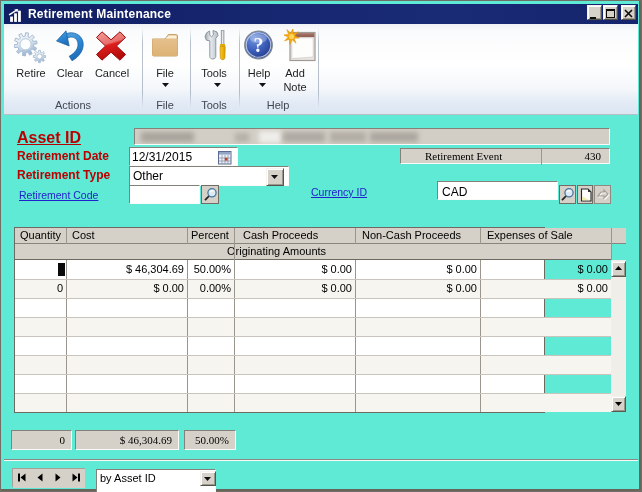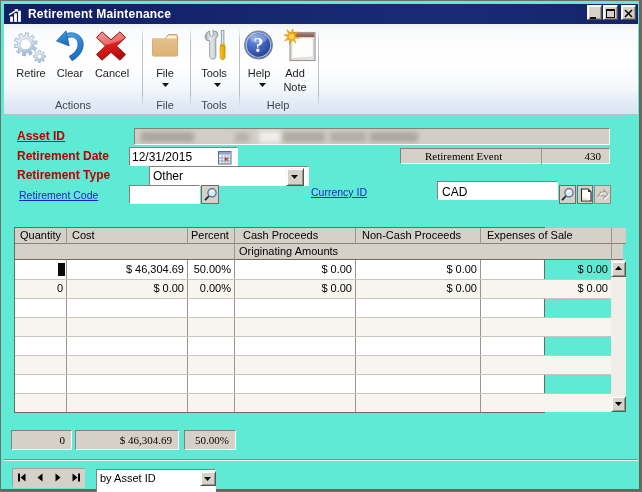--- a/index.html
+++ b/index.html
@@ -10,21 +10,21 @@
   #titlebar{left:3px;top:3px;width:634px;height:20px;background:linear-gradient(90deg,#101e63 0%,#16266f 40%,#1a2b76 70%,#14236b 100%);}
   #title-text{left:24px;top:3px;color:#fff;font-size:12px;font-weight:bold;letter-spacing:0.2px;}
   .tb-btn{box-sizing:border-box;top:2px;width:15px;height:15px;background:#d6d2c9;border:1px solid;border-color:#f5f4f0 #55534c #55534c #f5f4f0;box-shadow:inset 1px 1px 0 #fff, inset -1px -1px 0 #9b978e;}
   
   #ribbon{left:3px;top:23px;width:634px;height:90px;background:linear-gradient(#eef1f5 0%,#fafbfc 8%,#ffffff 45%,#f4f7fb 72%,#e2eaf5 88%,#dbe6f3 100%);border-bottom:1px solid #b9bfc7;}
   .rb-label{top:43px;font-size:11px;color:#1e1e1e;text-align:center;}
   .rb-arrow{top:59px;width:7px;height:4px;}
   .grp-label{top:75px;font-size:11px;color:#414750;text-align:center;}
   .sep{top:4px;width:1px;height:80px;background:linear-gradient(rgba(170,180,195,0),rgba(160,172,188,0.75) 18%,rgba(160,172,188,0.75) 82%,rgba(170,180,195,0));}
   
-  .redlbl{font-size:12px;font-weight:bold;color:#bb0000;text-decoration:underline;}
+  .redlbl{font-size:16px;font-weight:bold;color:#bb0000;text-decoration:underline;}
   .redlbl2{font-size:12px;font-weight:bold;color:#bb0000;}
   .bluelbl{font-size:10.5px;color:#2222cc;text-decoration:underline;}
   .sunken{box-sizing:border-box;background:#d2cec5;border:1px solid;border-color:#84807a #fbfaf7 #fbfaf7 #84807a;font-family:Liberation Serif, serif;}
   .white-field{box-sizing:border-box;background:#fff;border:1px solid;border-color:#84807a #fbfaf7 #fbfaf7 #84807a;}
   .fieldtext{font-size:12px;color:#000;}
   .btn17{box-sizing:border-box;background:#d5d1c8;border:1px solid #6f6d66;}
   
   #grid{box-sizing:border-box;left:13px;top:226px;width:531px;height:186px;background:#fff;border:1px solid #6e6a62;}
   .gh{position:absolute;top:0;height:16px;background:#d5d1c8;border-bottom:1px solid #89857d;font-size:11px;color:#000;line-height:15px;padding-left:5px;box-sizing:border-box;}
   .gv{position:absolute;width:1px;background:#9a968e;}
@@ -217,21 +217,21 @@
       </svg>
   </div>
 
   <div class="sunken abs" style="left:399px;top:147px;width:210px;height:16px;background:#d5d1c8">
     <div class="abs" style="left:24px;top:1px;font-size:11px;color:#000">Retirement Event</div>
     <div class="abs" style="left:140px;top:0;width:1px;height:16px;background:#9a968e"></div>
     <div class="abs" style="right:8px;top:1px;font-size:11px;color:#000">430</div>
   </div>
 
   <div class="redlbl2 abs" style="left:16px;top:167px">Retirement Type</div>
-  <div class="white-field abs" style="left:128px;top:165px;width:160px;height:20px;margin-left:20px;">
+  <div class="white-field abs" style="left:128px;top:165px;width:160px;height:20px;">
     <div class="fieldtext abs" style="left:3px;top:2px">Other</div>
     <div class="abs" style="left:136px;top:1px;width:16px;height:16px;background:#d6d2c9;border:1px solid;border-color:#f5f4f0 #55534c #55534c #f5f4f0;box-shadow:inset 1px 1px 0 #fff,inset -1px -1px 0 #9b978e;">
       <svg class="abs" style="left:4px;top:6px" width="7" height="4">
           <path d="M0 0 L7 0 L3.5 4 Z" fill="#111"></path>
         </svg>
     </div>
   </div>
 
   <div class="bluelbl abs" style="left:18px;top:188px">Retirement Code</div>
   <div class="white-field abs" style="left:128px;top:184px;width:71px;height:19px;"></div>
@@ -272,21 +272,21 @@
 
     <div class="gh" style="left:0;width:51px">Quantity</div>
     <div class="gh" style="left:51px;width:121px;padding-left:6px">Cost</div>
     <div class="gh" style="left:172px;width:47px;padding-left:4px">Percent</div>
     <div class="gh" style="left:219px;width:121px;padding-left:9px">Cash Proceeds</div>
     <div class="gh" style="left:340px;width:125px;padding-left:7px">Non-Cash Proceeds</div>
     <div class="gh" style="left:465px;width:131px;padding-left:7px">Expenses of Sale</div>
     <div class="gh" style="left:596px;width:15px;padding:0"></div>
 
     <div class="gh" style="left:0;top:16px;width:219px;border-bottom:1px solid #6e6a62"></div>
-    <div class="gh" style="left:216px;top:16px;width:392px;border-bottom:1px solid #6e6a62;padding-left:8px">Originating Amounts</div>
+    <div class="gh" style="left:204px;top:16px;width:392px;border-bottom:1px solid #6e6a62;padding-left:8px">Originating Amounts</div>
 
     <div class="gv" style="left:51px;top:0;height:16px"></div>
     <div class="gv" style="left:172px;top:0;height:16px"></div>
     <div class="gv" style="left:219px;top:0;height:32px"></div>
     <div class="gv" style="left:340px;top:0;height:16px"></div>
     <div class="gv" style="left:465px;top:0;height:16px"></div>
     <div class="gv" style="left:596px;top:0;height:32px"></div>
 
     <div class="abs" style="left:0;top:52px;width:596px;height:18px;background:#f6f5f0"></div>
     <div class="abs" style="left:0;top:90px;width:596px;height:18px;background:#f6f5f0"></div>

